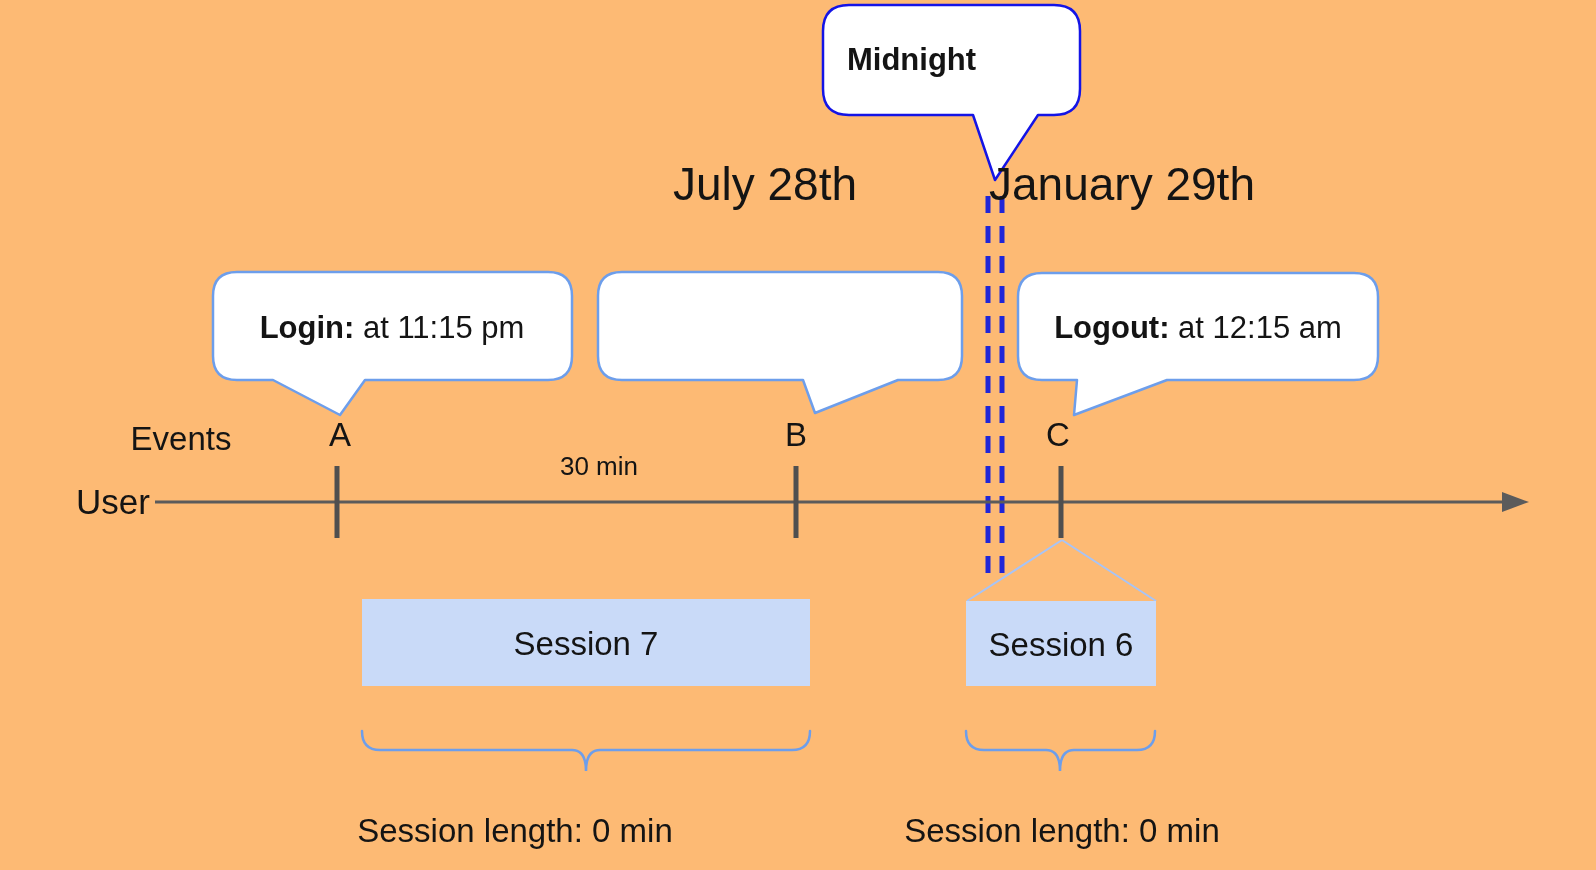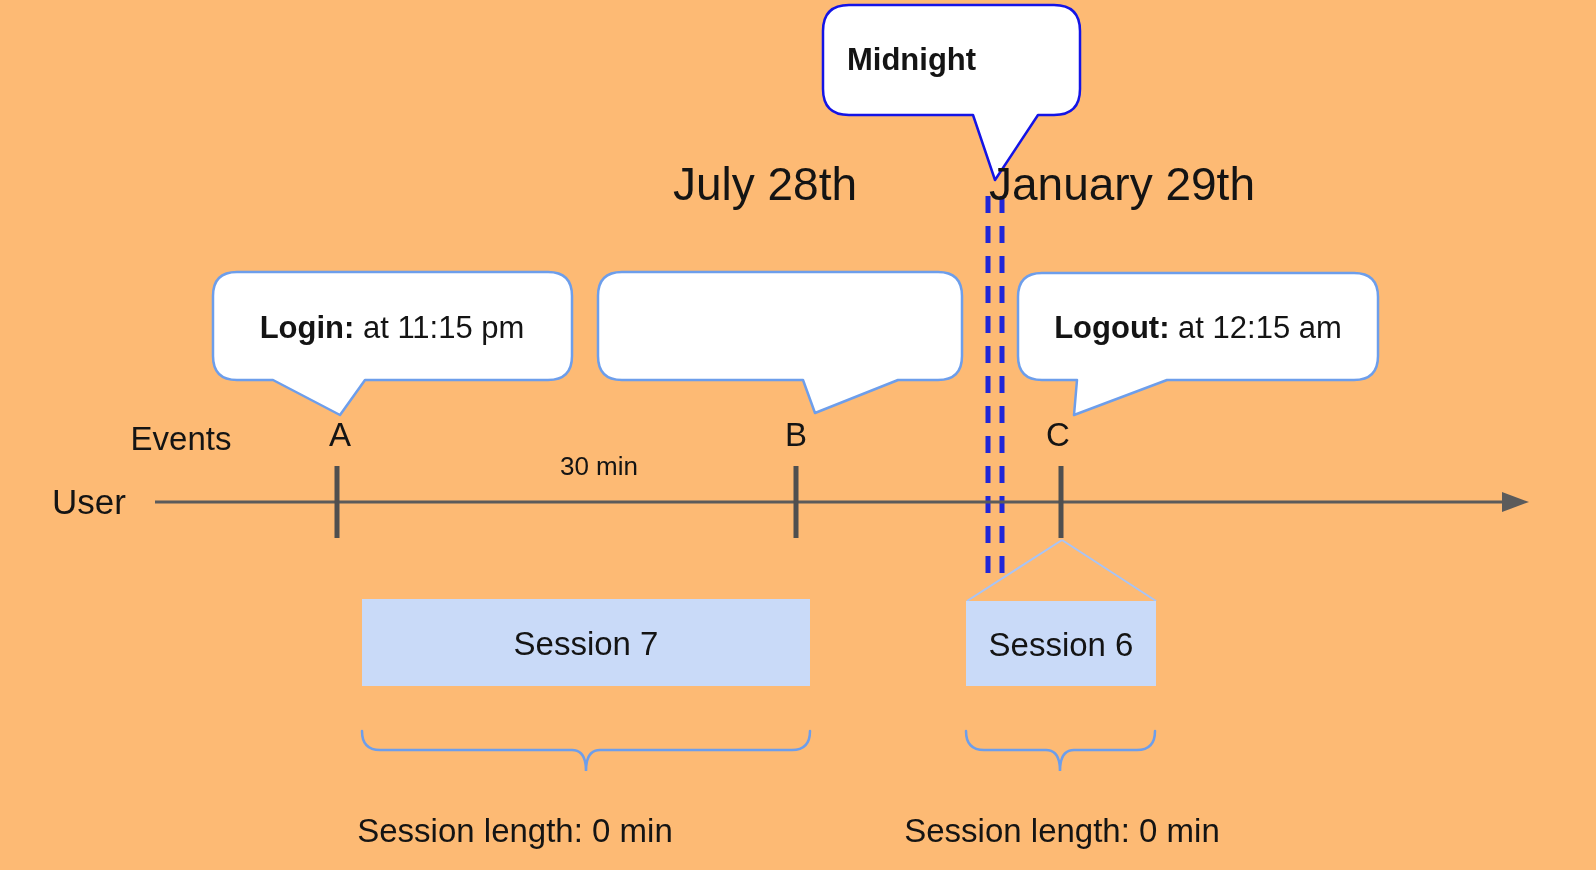--- a/index.html
+++ b/index.html
@@ -6,21 +6,21 @@
   .canvas{
     position:relative;
     width:1596px;height:870px;
     background:#fdba74;
     font-family:"Liberation Sans", sans-serif;
     color:#141414;
     overflow:hidden;
   }
   .shapes{position:absolute;left:0;top:0;width:1596px;height:870px;}
   .label{position:absolute;transform:translate(-50%,-50%);white-space:nowrap;line-height:1;}
-  .label.left-anchor{transform:translate(0,-50%);}
+  .label.left-anchor{transform:translate(0,-50%);margin-left:24px;}
   .fs35{font-size:35px;}
   .fs34{font-size:46px;}
   .fs33{font-size:33px;}
   .fs31{font-size:31px;}
   .fs26{font-size:26px;}
   .bold{font-weight:bold;}
   .bubble-body{fill:#ffffff;stroke:var(--bubble_border);stroke-width:2.5px;stroke-linejoin:round;}
   .bubble-body.dark{stroke:var(--midnight_border);}
   .tick{stroke:var(--tick);stroke-width:5px;}
   .axis-line{stroke:var(--line);stroke-width:3px;}

